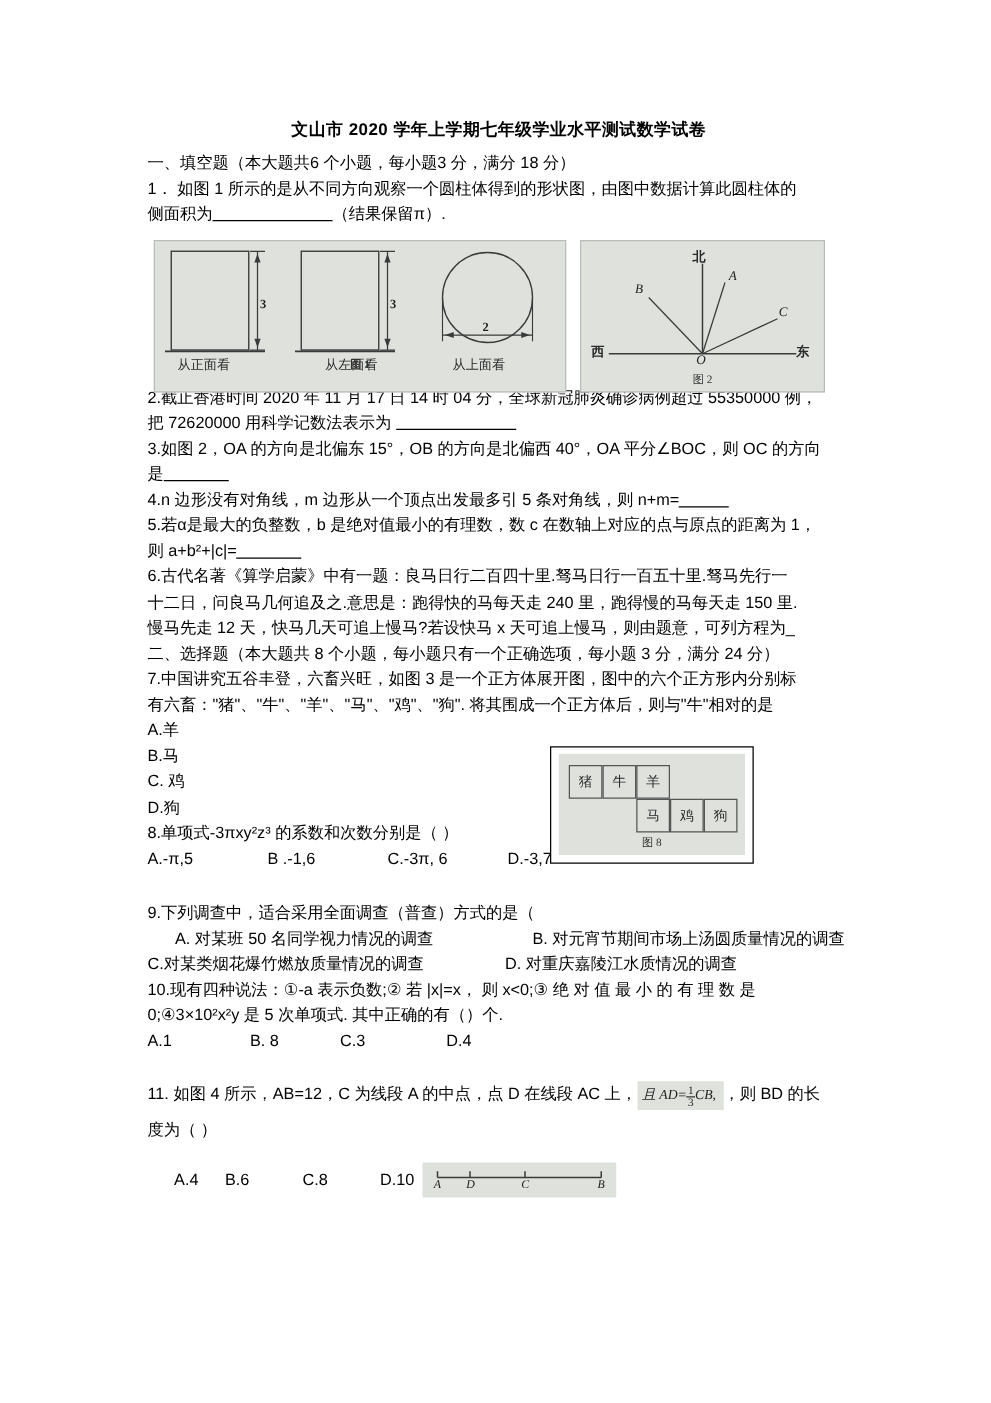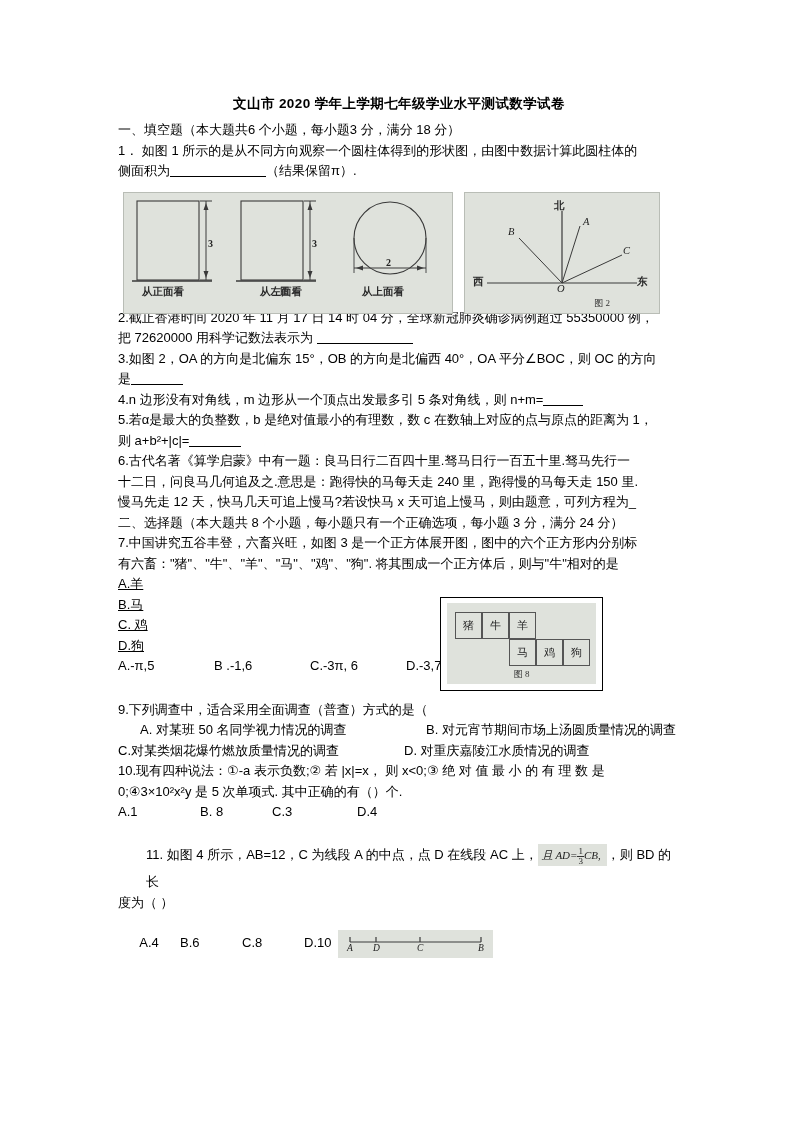--- a/index.html
+++ b/index.html
@@ -55,21 +55,20 @@
     height: 14px;
     vertical-align: -2px;
   }
   .blank.short { min-width: 52px; }
   .blank.med { min-width: 96px; }
   .blank.tiny { min-width: 40px; }
   .opt-row {
     font-size: 13px;
     line-height: 20.5px;
     font-family: "Liberation Sans", "DejaVu Sans", sans-serif;
-    text-decoration: underline;
   }
   .opt-inline span.o {
     display: inline-block;
   }
 
   
   .fig1-box {
     position: absolute;
     left: 123px;
     top: 192px;
@@ -118,21 +117,21 @@
     position: absolute;
     width: 100%;
     text-align: center;
     font-size: 9px;
     font-family: "Liberation Serif", "DejaVu Serif", serif;
     color: #333;
   }
   .view-label {
     position: absolute;
     font-size: 10.5px;
-    font-weight: bold;
+    font-weight: normal;
     font-family: "Liberation Sans", "DejaVu Sans", sans-serif;
     color: #2a2a2a;
     white-space: nowrap;
   }
   .f-num {
     position: absolute;
     font-size: 10px;
     font-family: "Liberation Serif", "DejaVu Serif", serif;
     font-weight: bold;
     color: #222;
@@ -187,21 +186,21 @@
     vertical-align: middle;
     text-align: center;
     font-style: normal;
     line-height: 1;
     position: relative;
     top: 1px;
   }
   .frac .num { display: block; font-size: 9px; border-bottom: 1px solid #333; padding: 0 1px;}
   .frac .den { display: block; font-size: 9px; padding: 0 1px;}
   .q-gap { height: 9px; }
-  .q11-wrap { position: relative; margin-left: 28px; }
+  .q11-wrap { position: relative; }
 </style>
 </head>
 <body>
 
 <div class="page">
 
   <div class="content">
 
     <div class="doc-title">文山市  2020  学年上学期七年级学业水平测试数学试卷</div>
 
@@ -229,20 +228,21 @@
 
     <div class="section-head">二、选择题（本大题共 8 个小题，每小题只有一个正确选项，每小题 3 分，满分 24 分）</div>
 
     <div class="line">7.中国讲究五谷丰登，六畜兴旺，如图 3 是一个正方体展开图，图中的六个正方形内分别标</div>
     <div class="line">有六畜："猪"、"牛"、"羊"、"马"、"鸡"、"狗". 将其围成一个正方体后，则与"牛"相对的是</div>
     <div class="opt-row">A.羊</div>
     <div class="opt-row">B.马</div>
     <div class="opt-row">C.  鸡</div>
     <div class="opt-row">D.狗</div>
 
+    <div class="line">8.单项式-3πxy²z³ 的系数和次数分别是（  ）</div>
     <div class="opt-row opt-inline">
       <span class="o" style="width:96px;">A.-π,5</span><span class="o" style="width:96px;">B .-1,6</span><span class="o" style="width:96px;">C.-3π, 6</span><span class="o">D.-3,7</span>
     </div>
 
     <div class="q-gap"></div>
     <div style="height:14px;"></div>
 
     <div class="line">9.下列调查中，适合采用全面调查（普查）方式的是（</div>
     <div class="opt-row opt-inline">
       <span class="o" style="width:286px;margin-left:22px;">A.  对某班  50  名同学视力情况的调查</span><span class="o">B.  对元宵节期间市场上汤圆质量情况的调查</span>
@@ -318,21 +318,21 @@
 
       <line x1="97" y1="90" x2="157" y2="62" stroke="#3a3a3a" stroke-width="1"></line>
     </svg>
     <div class="compass-label" style="left:89px; top:6px;">北</div>
     <div class="compass-label" style="left:8px; top:82px;">西</div>
     <div class="compass-label" style="left:172px; top:82px;">东</div>
     <div class="ray-label" style="left:118px; top:23px;">A</div>
     <div class="ray-label" style="left:43px; top:33px;">B</div>
     <div class="ray-label" style="left:158px; top:52px;">C</div>
     <div class="ray-label" style="left:92px; top:90px;">O</div>
-    <div class="fig-cap" style="top:104px;padding-left:40px;">图 2</div>
+    <div class="fig-cap" style="top:104px;">图 2</div>
   </div>
 
   <div class="fig3-box">
     <div class="fig3-inner">
       <div class="net-cell" style="left:8px;  top:9px;  width:27px; height:27px;">猪</div>
       <div class="net-cell" style="left:35px; top:9px;  width:27px; height:27px;">牛</div>
       <div class="net-cell" style="left:62px; top:9px;  width:27px; height:27px;">羊</div>
       <div class="net-cell" style="left:62px; top:36px; width:27px; height:27px;">马</div>
       <div class="net-cell" style="left:89px; top:36px; width:27px; height:27px;">鸡</div>
       <div class="net-cell" style="left:116px;top:36px; width:27px; height:27px;">狗</div>

